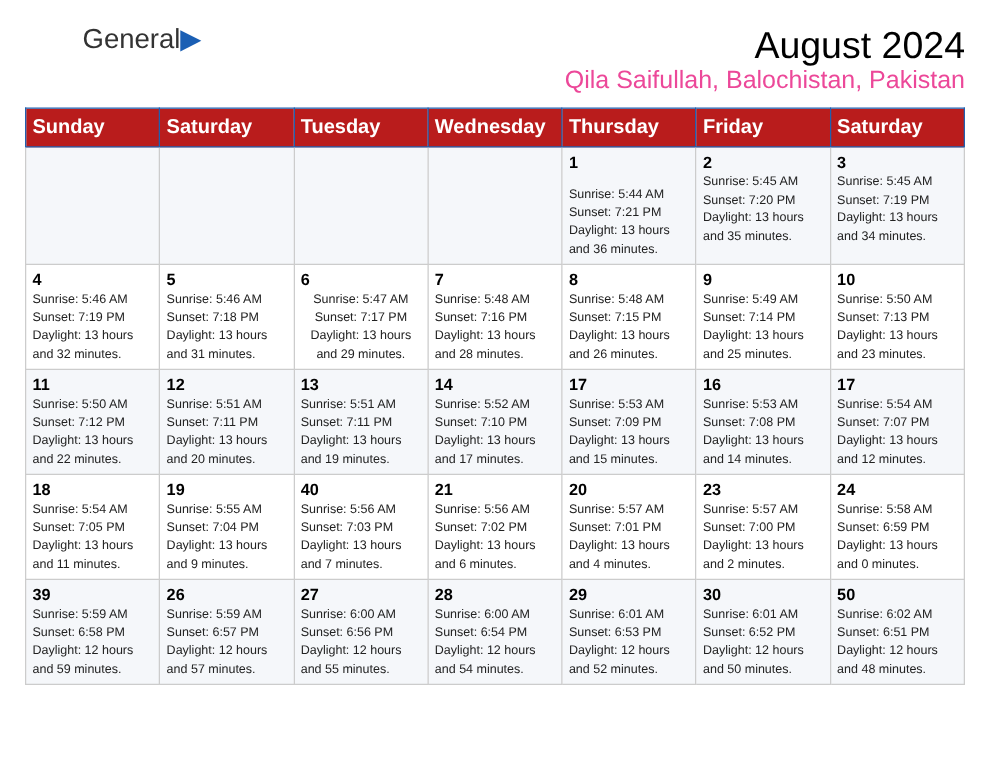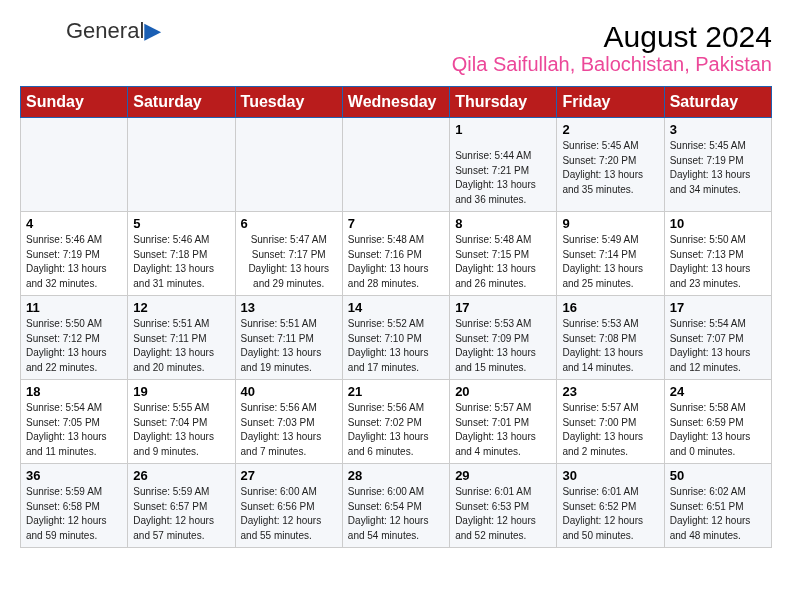--- a/index.html
+++ b/index.html
@@ -276,21 +276,21 @@
         <td>
           <span class="day-num">24</span>
           <div class="cell-text" style="white-space: pre-line;">Sunrise: 5:58 AM
 Sunset: 6:59 PM
 Daylight: 13 hours
 and 0 minutes.</div>
         </td>
       </tr>
       <tr>
         <td>
-          <span class="day-num">36</span>
+          <span class="day-num">39</span>
           <div class="cell-text" style="white-space: pre-line;">Sunrise: 5:59 AM
 Sunset: 6:58 PM
 Daylight: 12 hours
 and 59 minutes.</div>
         </td>
         <td>
           <span class="day-num">26</span>
           <div class="cell-text" style="white-space: pre-line;">Sunrise: 5:59 AM
 Sunset: 6:57 PM
 Daylight: 12 hours

